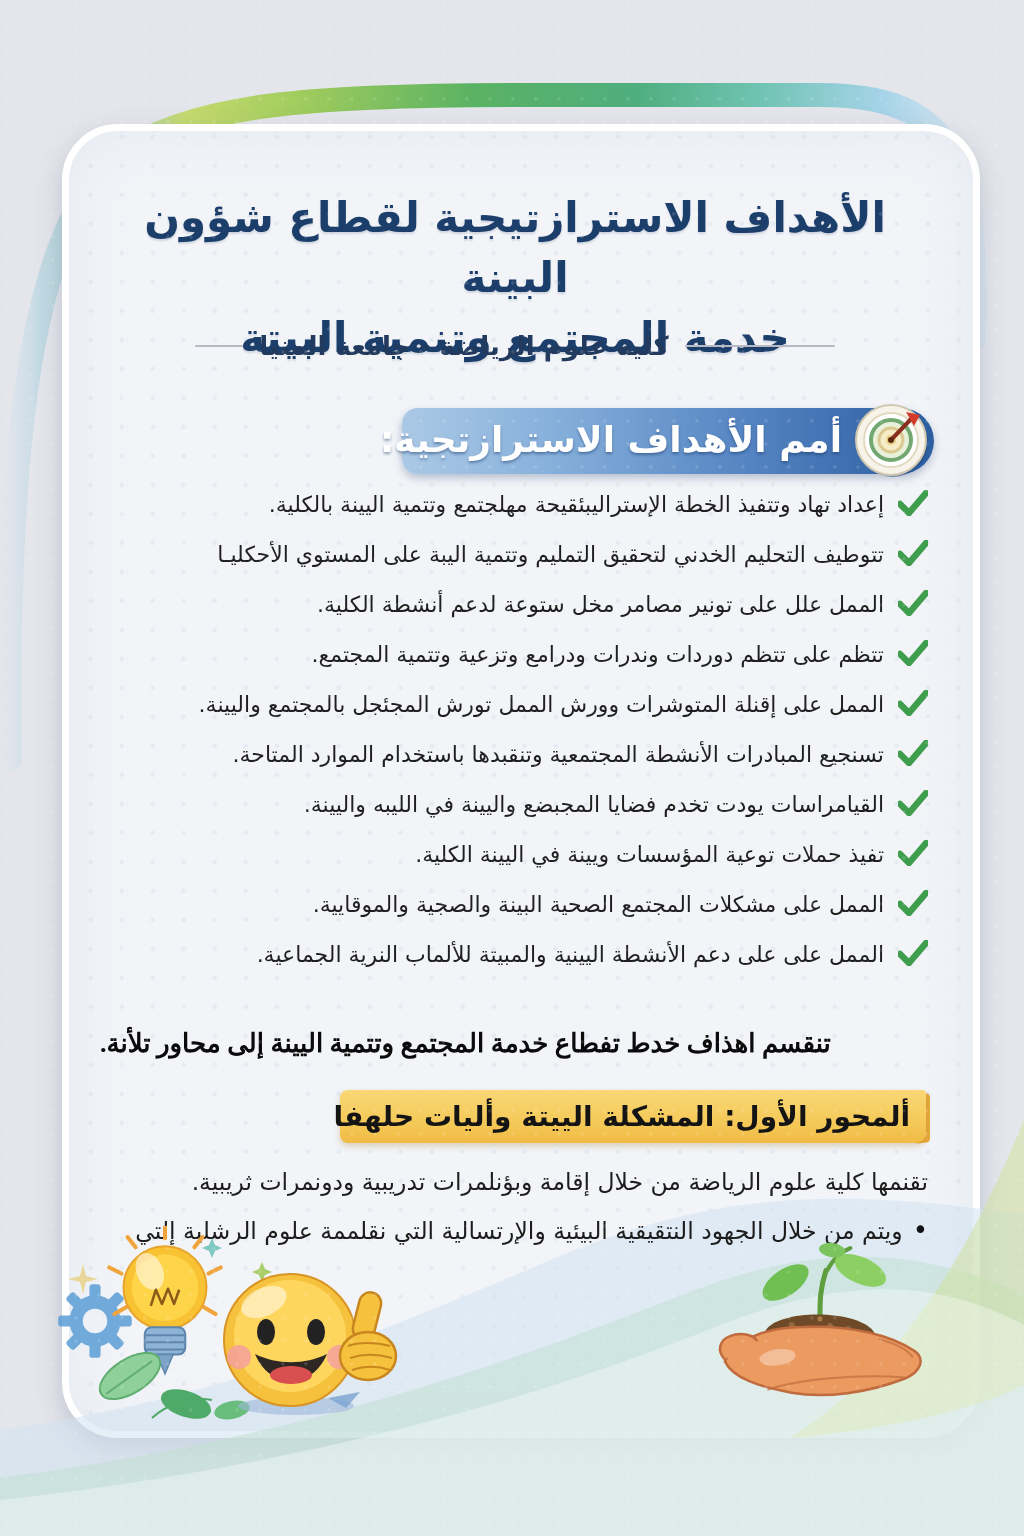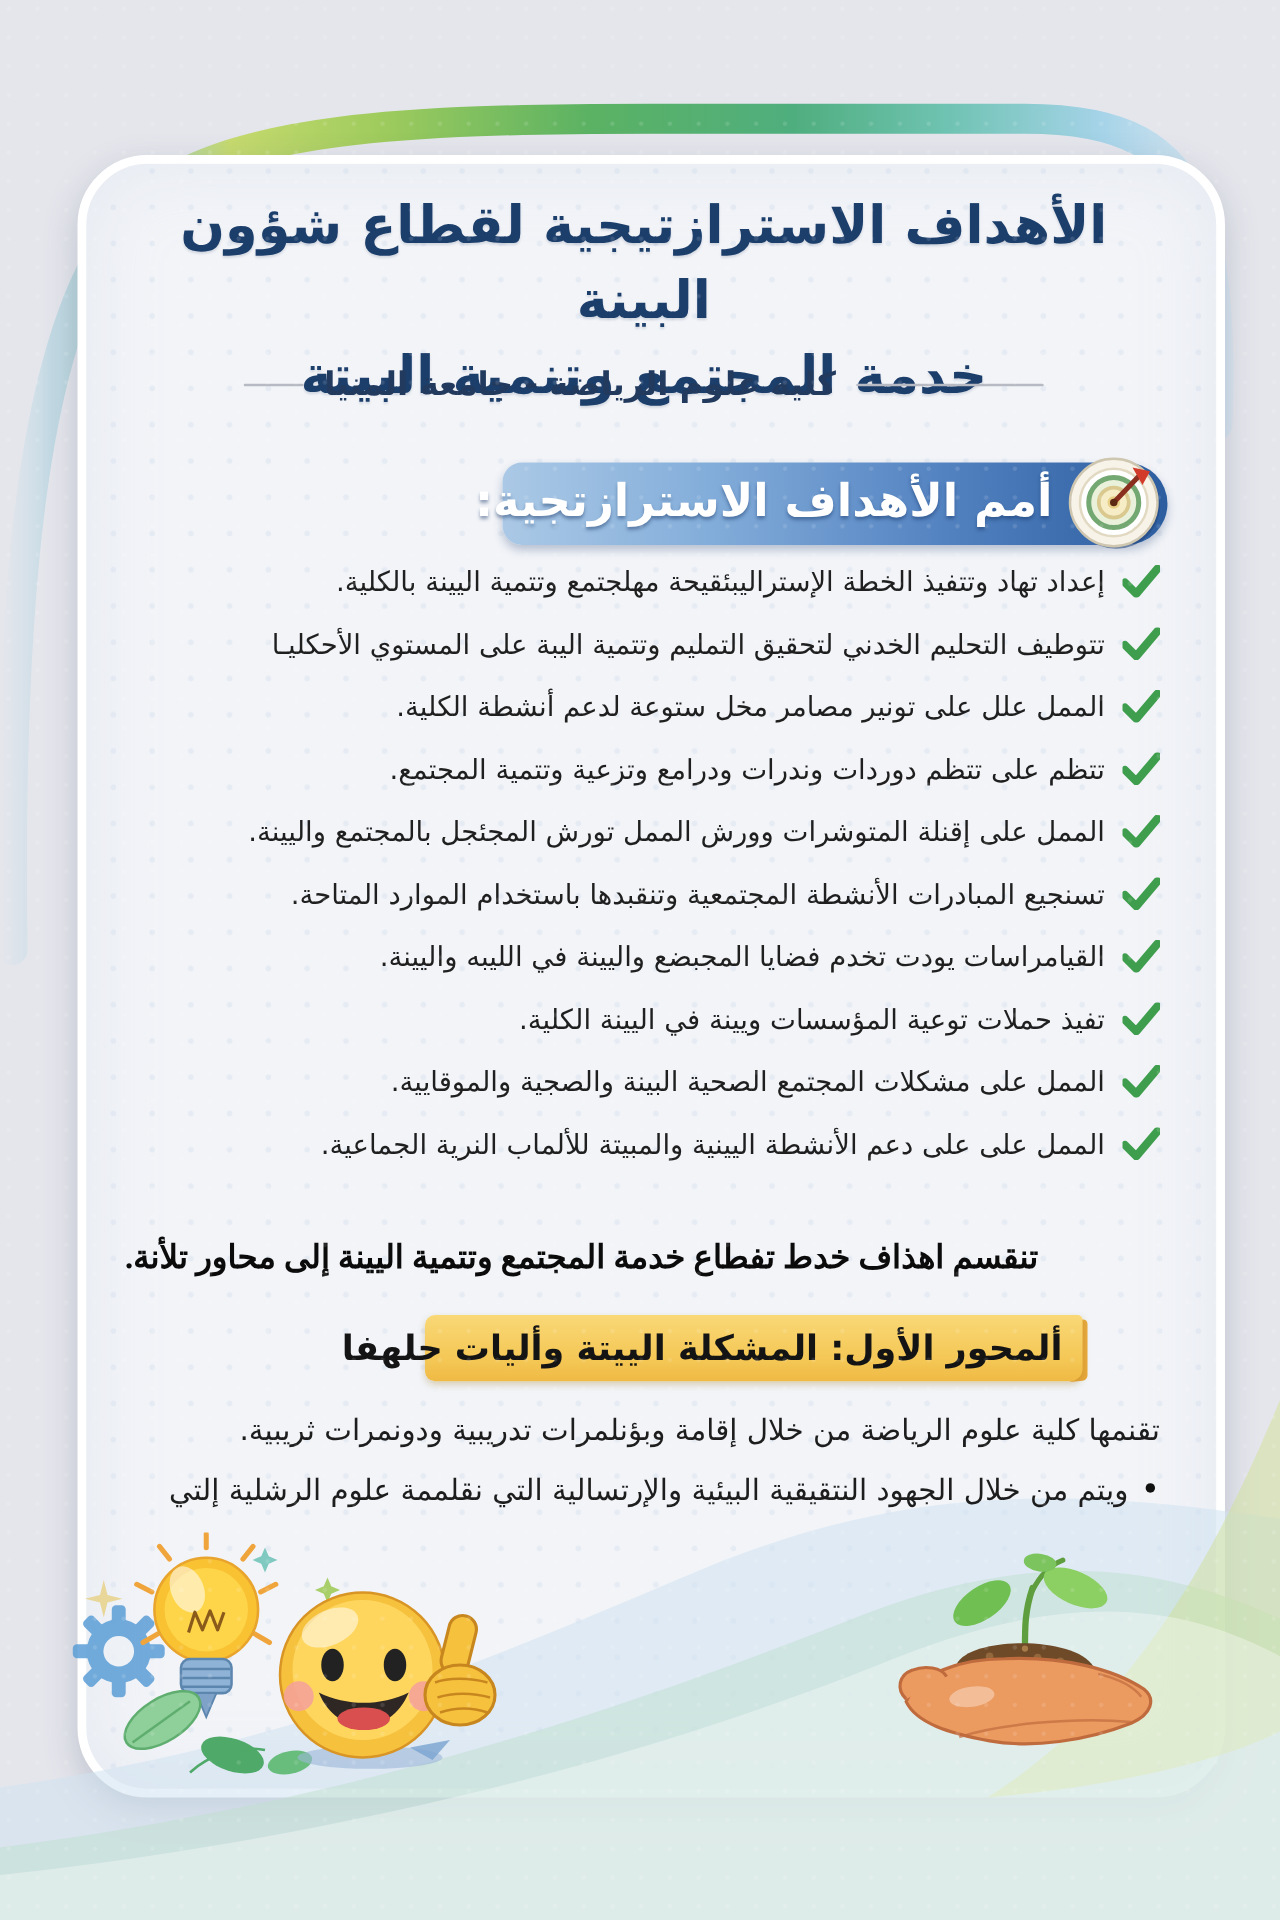--- a/index.html
+++ b/index.html
@@ -20,21 +20,21 @@
     position:absolute;left:62px;top:124px;width:904px;height:1300px;
     background:#f2f4f8;border:7px solid #ffffff;border-radius:56px;
     box-shadow:0 10px 26px rgba(90,100,130,.28), inset 0 0 60px rgba(190,205,225,.25);
     z-index:2;
   }
   .card .speck{
     position:absolute;inset:0;border-radius:50px;
     background-image:radial-gradient(circle at 70% 20%, rgba(176,196,222,.18) 2px, transparent 2.6px);
     background-size:31px 29px;
   }
-  .content{position:absolute;inset:0;z-index:4;}
+  .content{position:absolute;inset:0;z-index:4;margin-top:38px;}
   .title{
     position:absolute;left:110px;width:810px;top:150px;
     text-align:center;color:#1c3e6b;font-weight:bold;
     font-size:42px;line-height:60px;direction:rtl;
     text-shadow:0 2px 2px rgba(20,40,80,.15);
   }
   .subtitle-row{
     position:absolute;left:110px;width:810px;top:293px;
     display:flex;align-items:center;justify-content:center;gap:16px;direction:rtl;
   }
@@ -64,21 +64,21 @@
   .goal-item{display:flex;align-items:center;gap:14px;direction:rtl;}
   .goal-item .check{flex:0 0 auto;margin-top:2px;}
   .goal-item .goal-text{
     font-size:22px;line-height:29px;color:#1f1f1f;text-align:right;
   }
   .divider-line{
     position:absolute;left:100px;width:824px;top:990px;
     direction:rtl;text-align:left;color:#0b0b0b;font-weight:bold;font-size:26px;font-family:Liberation Serif, serif;
   }
   .axis-bar{
-    position:absolute;left:340px;top:1052px;width:526px;height:53px;
+    position:absolute;left:340px;top:1052px;width:586px;height:53px;
     background:linear-gradient(180deg,#f9d876 0%,#f4c654 70%,#efba44 100%);
     border-radius:8px 4px 10px 8px;
     box-shadow:0 3px 6px rgba(160,120,30,.3);
     direction:rtl;
   }
   .axis-bar::after{
     content:"";position:absolute;right:-4px;top:4px;width:16px;height:49px;
     background:#e8a93c;border-radius:4px;transform:skewY(-6deg);z-index:-1;
   }
   .axis-bar .axis-label{

